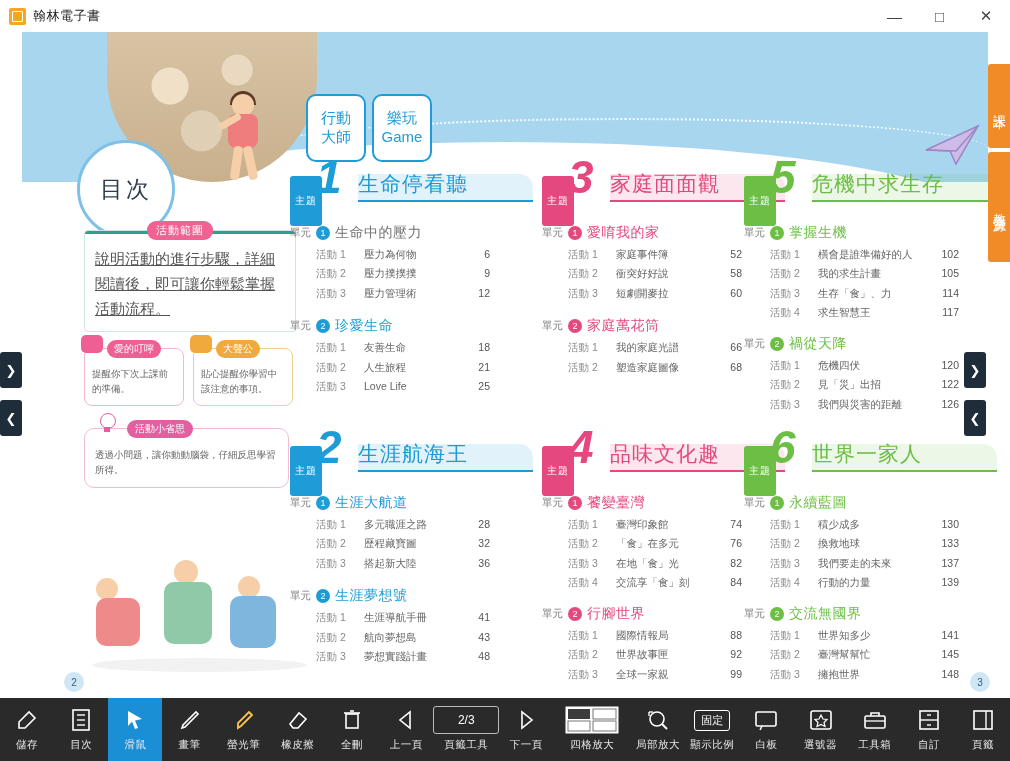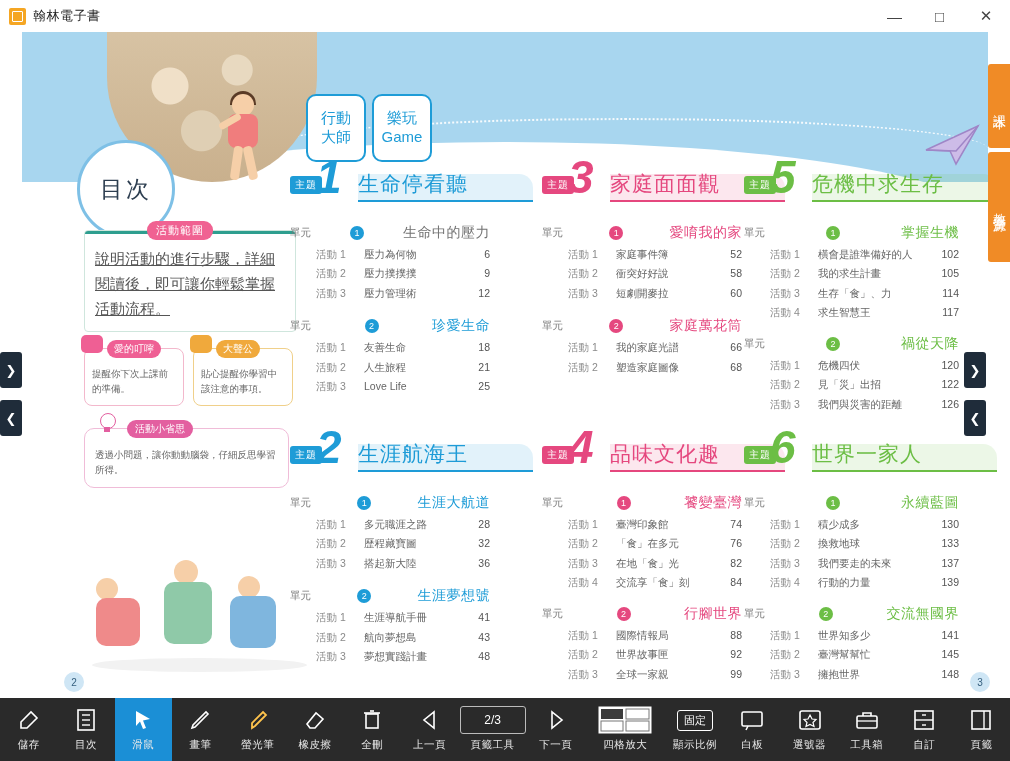--- a/index.html
+++ b/index.html
@@ -134,36 +134,36 @@
   
   .students{position:absolute;left:70px;top:520px;width:215px;height:120px;}
   .st{position:absolute;}
   .st .h{border-radius:50%;}
   .shadow{position:absolute;left:0;bottom:0;width:215px;height:14px;background:#f2f2f2;border-radius:50%;}
 
   
   .col{position:absolute;}
   .theme-head{position:relative;height:56px;}
   .theme-label{
-    position:absolute;left:0;top:14px;font-size:10px;color:#fff;padding:2px 5px;border-radius:3px;letter-spacing:1px;
+    position:absolute;left:0;top:14px;font-size:10px;color:#fff;padding:18px 5px;border-radius:3px;letter-spacing:1px;
   }
   .theme-num{
     position:absolute;left:26px;top:-8px;font-size:46px;font-weight:bold;font-style:italic;line-height:1;
   }
   .theme-title{
     position:absolute;left:68px;top:8px;font-size:21px;letter-spacing:1px;
   }
   .theme-rule{
     position:absolute;left:68px;top:38px;width:175px;height:2px;
   }
   .theme-rule:after{
     content:"";position:absolute;left:0;top:-24px;width:175px;height:26px;border-radius:0 12px 0 0;opacity:.16;
   }
   .unit{margin-top:6px;}
-  .unit-head{display:flex;align-items:center;gap:5px;margin-bottom:3px;justify-content:space-between;}
+  .unit-head{display:flex;align-items:center;gap:5px;margin-bottom:3px;}
   .unit-word{font-size:10.5px;color:#777;}
   .unit-badge{
     width:14px;height:14px;border-radius:50%;color:#fff;font-size:9px;
     display:flex;align-items:center;justify-content:center;
   }
   .unit-title{font-size:14px;letter-spacing:.5px;}
   .act{display:flex;font-size:10.5px;color:#666;line-height:1.85;padding-left:26px;}
   .act .an{width:48px;color:#8a8a8a;}
   .act .at{flex:1;}
   .act .ap{width:26px;text-align:right;color:#555;}
@@ -761,20 +761,31 @@
             <rect x="1" y="1" width="52" height="26" fill="#fff" stroke="#fff"></rect>
             <rect x="3" y="3" width="22" height="10" fill="#3c3c3c"></rect>
             <rect x="28" y="3" width="23" height="10" fill="#fff" stroke="#777"></rect>
             <rect x="3" y="15" width="22" height="10" fill="#fff" stroke="#777"></rect>
             <rect x="28" y="15" width="23" height="10" fill="#fff" stroke="#777"></rect>
           </svg>
       </div>
       <div class="lb">四格放大</div>
     </div>
 
+    <div class="tool">
+      <div class="ic">
+        <svg width="26" height="24" viewBox="0 0 26 24">
+            <circle cx="12" cy="11" r="7" fill="none" stroke="#fff" stroke-width="1.6"></circle>
+            <line x1="17" y1="16" x2="22" y2="21" stroke="#fff" stroke-width="2"></line>
+            <line x1="4" y1="4" x2="8" y2="4" stroke="#fff" stroke-width="1.4"></line>
+            <line x1="4" y1="4" x2="4" y2="8" stroke="#fff" stroke-width="1.4"></line>
+          </svg>
+      </div>
+      <div class="lb">局部放大</div>
+    </div>
 
     <div class="tool">
       <div class="ic">
         <div style="border:1px solid #fff;border-radius:3px;padding:2px 6px;font-size:11px;color:#fff;">固定</div>
       </div>
       <div class="lb">顯示比例</div>
     </div>
 
     <div class="tool">
       <div class="ic">

